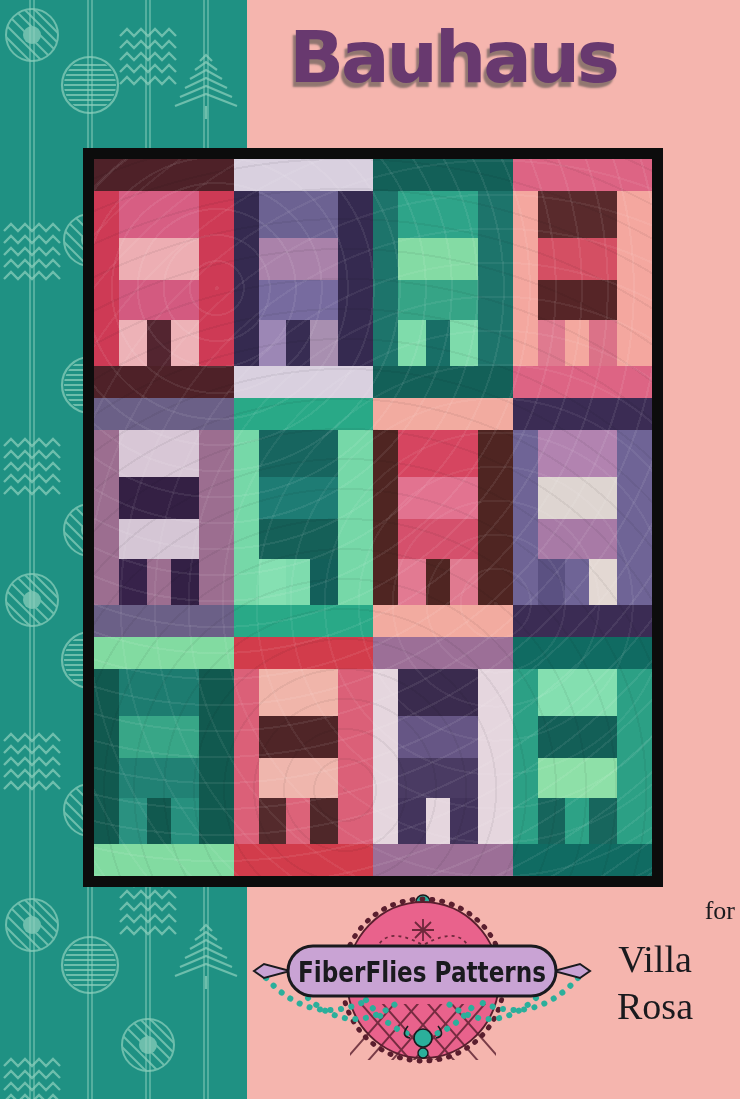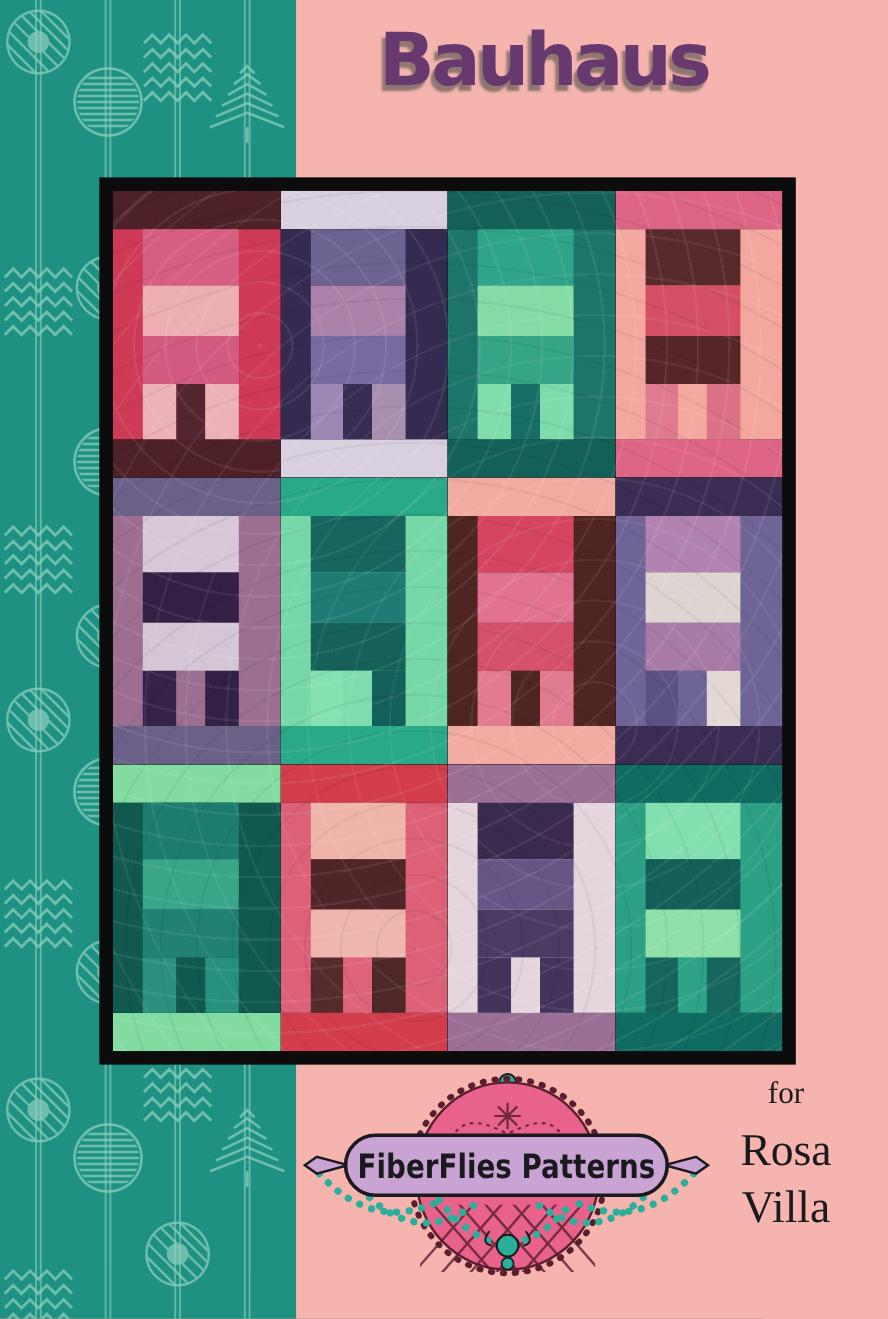--- a/index.html
+++ b/index.html
@@ -11,21 +11,21 @@
   
   .sidebar{position:absolute;left:0;top:0;width:247px;height:1099px;}
   .sidebar svg{display:block;width:247px;height:1099px;}
   
   .pink-panel{position:absolute;left:247px;top:0;width:493px;height:1099px;background:var(--pink,#F5B5AE);}
   
   .title{
     position:absolute;left:247px;top:16px;width:412px;
     text-align:center;
     font-family:"DejaVu Sans",sans-serif;
-    font-weight:800;font-size:61px;line-height:1.15;
+    font-weight:800;font-size:72px;line-height:1.15;
     letter-spacing:-3px;
     color:var(--titlePurple,#68396F);
     text-shadow:-3px 5px 2px rgba(62,66,62,.55);
   }
   
   .quilt{
     position:absolute;left:83px;top:148px;width:580px;height:739px;
     background:var(--frame,#0C0C0C);
     border:11px solid var(--frame,#0C0C0C);
     box-sizing:border-box;
@@ -55,21 +55,21 @@
   }
   
   .logo{position:absolute;left:250px;top:886px;width:344px;height:200px;}
   .logo svg{display:block;width:344px;height:200px;}
   
   .attribution{
     position:absolute;left:575px;top:896px;width:160px;
     text-align:center;color:var(--ink,#1A1A1E);
     font-family:"Liberation Serif",serif;
   }
-  .attribution .pre{font-size:26px;margin-bottom:10px;}
+  .attribution .pre{font-size:26px;margin-bottom:10px;text-align:right;}
   .attribution .line{font-size:38px;line-height:47px;}
 </style>
 </head>
 <body>
 
 <div class="sidebar">
   <svg viewBox="0 0 247 1099">
     <defs>
       <clipPath id="cc26">
           <circle r="26"></circle>
@@ -413,15 +413,15 @@
     <text x="172" y="96" text-anchor="middle" textLength="248" lengthAdjust="spacingAndGlyphs" style="font-family:'DejaVu Sans',sans-serif;font-weight:800;font-size:28px;fill:var(--ink,#1A1A1E)">FiberFlies Patterns</text>
 
     <circle cx="173" cy="152" r="9" style="fill:var(--beadTeal,#2BAF9B);stroke:var(--ink,#1A1A1E);stroke-width:1.6"></circle>
     <circle cx="173" cy="167" r="5" style="fill:var(--beadTeal,#2BAF9B);stroke:var(--ink,#1A1A1E);stroke-width:1.4"></circle>
     <path d="M158 140 q-8 10 2 12 M188 140 q8 10 -2 12" style="fill:none;stroke:var(--ink,#1A1A1E);stroke-width:1.6"></path>
   </svg>
 </div>
 
 <div class="attribution">
   <div class="pre">for</div>
+  <div class="line">Villa</div>
   <div class="line">Rosa</div>
-  <div class="line">Villa</div>
 </div>
 
 </body></html>

